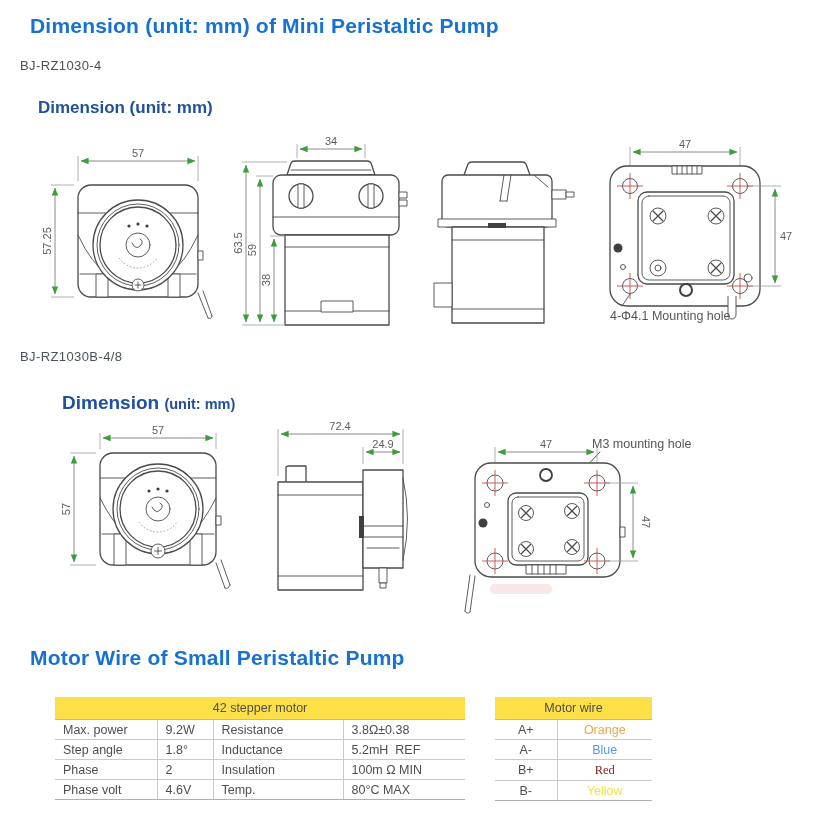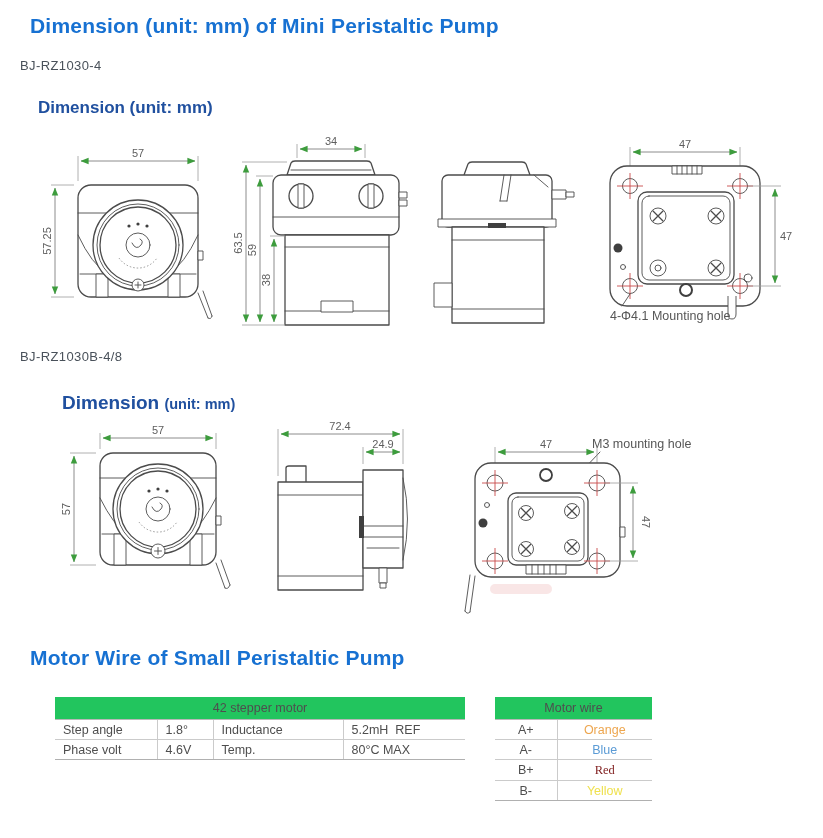--- a/index.html
+++ b/index.html
@@ -33,21 +33,21 @@
   .notetxt { fill:#565656; font-size:12.5px; }
   .dash { fill:none; stroke:#6E6E6E; stroke-width:0.7; stroke-dasharray:1.5,2; }
 
   .smudge { position:absolute; left:490px; top:584px; width:62px; height:10px;
             background:#F7DEDE; border-radius:5px; opacity:0.75; }
 
   table.spec { position:absolute; top:697px; border-collapse:collapse; font-size:12.5px;
                color:#4E4E4E; table-layout:fixed; }
   #motor-table { left:55px; width:410px; }
   #wire-table  { left:495px; width:157px; }
-  table.spec th { background:#22c55e; font-weight:normal; text-align:center; padding:4px 2px;
+  table.spec th { background:#fde047; font-weight:normal; text-align:center; padding:4px 2px;
                   border-bottom:1px solid #B8B8B8; font-size:12.5px; }
   table.spec td { padding:2.5px 8px; border-bottom:1px solid #CBCBCB; white-space:pre;
                   overflow:hidden; }
   table.spec tr:last-child td { border-bottom:1px solid #B0B0B0; }
   #motor-table td:not(:first-child) { border-left:1px solid #CBCBCB; }
   #wire-table td { text-align:center; padding:2.5px 4px; }
   #wire-table td:nth-child(2) { border-left:1px solid #CBCBCB; }
 </style>
 </head>
 <body>
@@ -319,24 +319,36 @@
         <col style="width:130px">
         <col style="width:122px">
       </colgroup>
     <thead>
       <tr>
         <th colspan="4">42 stepper motor</th>
       </tr>
     </thead>
     <tbody>
       <tr>
+        <td>Max. power</td>
+        <td>9.2W</td>
+        <td>Resistance</td>
+        <td>3.8Ω±0.38</td>
+      </tr>
+      <tr>
         <td>Step angle</td>
         <td>1.8°</td>
         <td>Inductance</td>
         <td>5.2mH  REF</td>
+      </tr>
+      <tr>
+        <td>Phase</td>
+        <td>2</td>
+        <td>Insulation</td>
+        <td>100m Ω MIN</td>
       </tr>
       <tr>
         <td>Phase volt</td>
         <td>4.6V</td>
         <td>Temp.</td>
         <td>80°C MAX</td>
       </tr>
     </tbody>
   </table>
 

